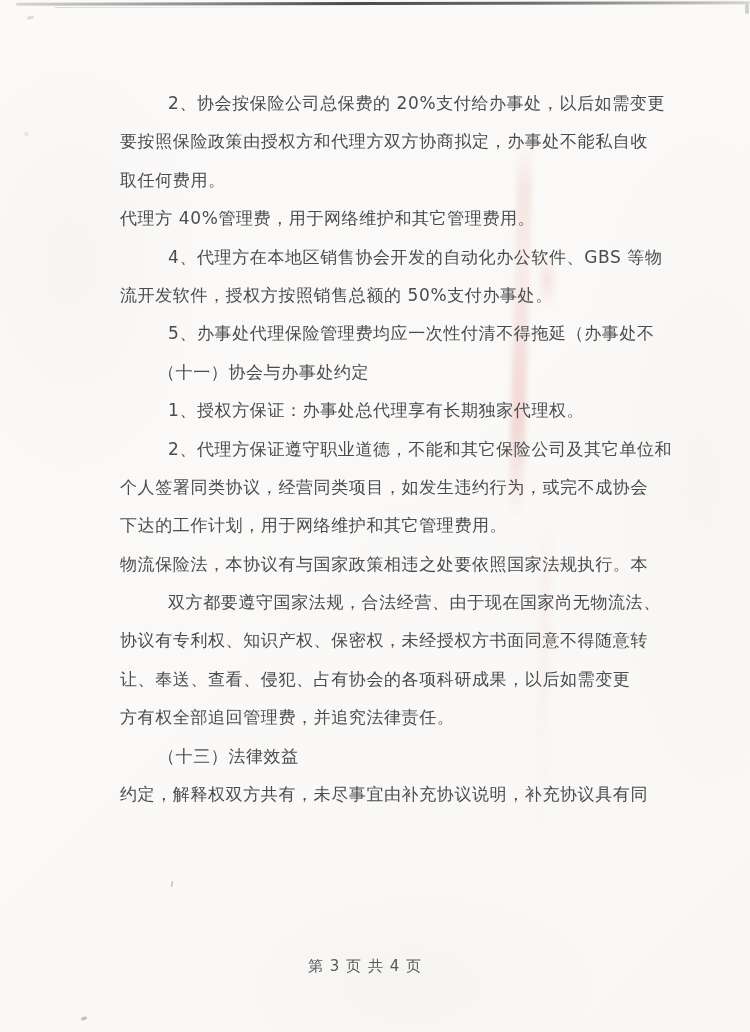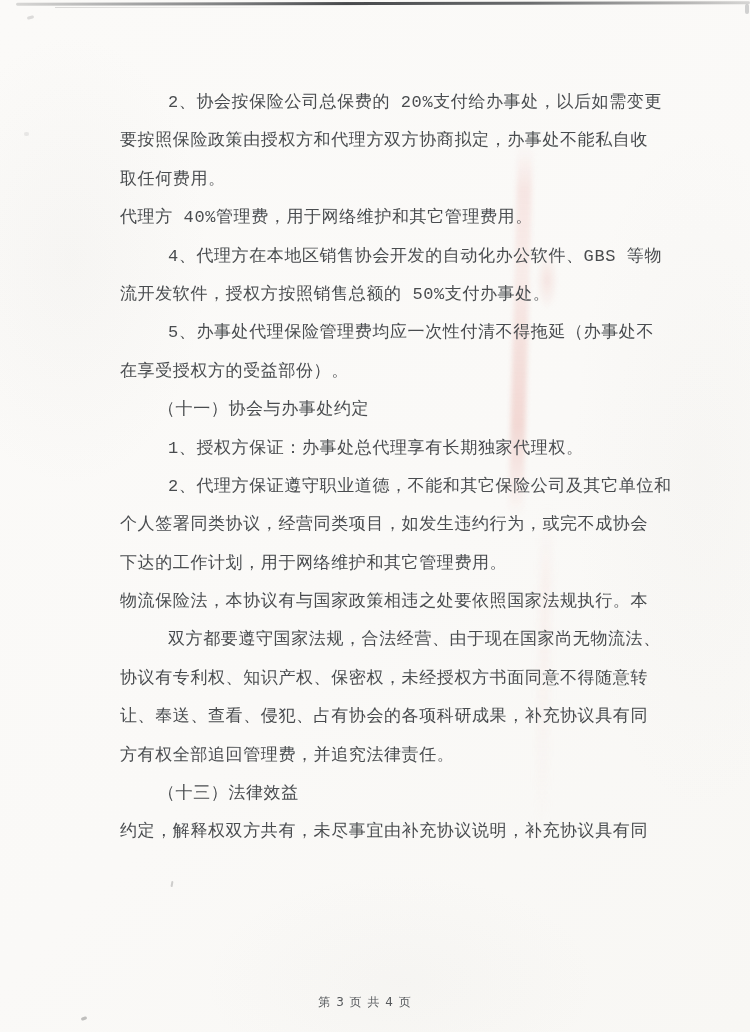--- a/index.html
+++ b/index.html
@@ -59,35 +59,35 @@
   
   .speck{position:absolute;pointer-events:none;border-radius:2px;}
   .speck.s1{left:27px;top:16px;width:7px;height:3px;background:rgba(150,150,150,0.3);transform:rotate(-15deg);}
   .speck.s2{left:24px;top:132px;width:5px;height:4px;background:rgba(170,170,168,0.22);}
   .speck.s3{left:171px;top:881px;width:2px;height:6px;background:rgba(140,140,140,0.4);transform:rotate(10deg);}
   .speck.s4{left:81px;top:1017px;width:6px;height:3px;background:rgba(120,120,120,0.45);transform:rotate(-20deg);}
   .speck.s5{left:745px;top:4px;width:4px;height:10px;background:rgba(130,132,135,0.35);}
 
   
   .doc-body{
-    position:absolute;left:120px;top:84px;width:530px;font-family:Liberation Mono, monospace;
+    position:absolute;left:120px;top:84px;width:530px;
   }
   .doc-line{
     height:38.4px;line-height:38.4px;
     font-size:17px;letter-spacing:0.6px;
     color:var(--ink,#494c4f);
     white-space:nowrap;
   }
   .doc-line.first{padding-left:48px;}
   .doc-line.heading{padding-left:38px;}
   .doc-line.none{padding-left:0;}
 
   .footer{
     position:absolute;top:957px;left:0;width:730px;text-align:center;
-    font-size:12px;letter-spacing:1px;color:#56595c;margin-top:37px;
+    font-size:15px;letter-spacing:1px;color:#56595c;
   }
 </style>
 </head>
 <body>
 
 <div class="page">
   <div class="blotch b1"></div>
   <div class="blotch b2"></div>
   <div class="blotch b3"></div>
 
@@ -105,29 +105,28 @@
   <div class="speck s5"></div>
 
   <div class="doc-body" id="doc-body">
       <div class="doc-line first">2、协会按保险公司总保费的 20%支付给办事处，以后如需变更</div>
       <div class="doc-line none">要按照保险政策由授权方和代理方双方协商拟定，办事处不能私自收</div>
       <div class="doc-line none">取任何费用。</div>
       <div class="doc-line none">代理方 40%管理费，用于网络维护和其它管理费用。</div>
       <div class="doc-line first">4、代理方在本地区销售协会开发的自动化办公软件、GBS 等物</div>
       <div class="doc-line none">流开发软件，授权方按照销售总额的 50%支付办事处。</div>
       <div class="doc-line first">5、办事处代理保险管理费均应一次性付清不得拖延（办事处不</div>
-      <div class="doc-line none">在享受授权方的受益部份）。</div>
       <div class="doc-line heading">（十一）协会与办事处约定</div>
       <div class="doc-line first">1、授权方保证：办事处总代理享有长期独家代理权。</div>
       <div class="doc-line first">2、代理方保证遵守职业道德，不能和其它保险公司及其它单位和</div>
       <div class="doc-line none">个人签署同类协议，经营同类项目，如发生违约行为，或完不成协会</div>
       <div class="doc-line none">下达的工作计划，用于网络维护和其它管理费用。</div>
       <div class="doc-line none">物流保险法，本协议有与国家政策相违之处要依照国家法规执行。本</div>
       <div class="doc-line first">双方都要遵守国家法规，合法经营、由于现在国家尚无物流法、</div>
       <div class="doc-line none">协议有专利权、知识产权、保密权，未经授权方书面同意不得随意转</div>
-      <div class="doc-line none">让、奉送、查看、侵犯、占有协会的各项科研成果，补充协议具有同</div>
+      <div class="doc-line none">让、奉送、查看、侵犯、占有协会的各项科研成果，以后如需变更</div>
       <div class="doc-line none">方有权全部追回管理费，并追究法律责任。</div>
       <div class="doc-line heading">（十三）法律效益</div>
       <div class="doc-line none">约定，解释权双方共有，未尽事宜由补充协议说明，补充协议具有同</div>
     </div>
 
   <div class="footer">第 3 页 共 4 页</div>
 </div>
 
 </body></html>

